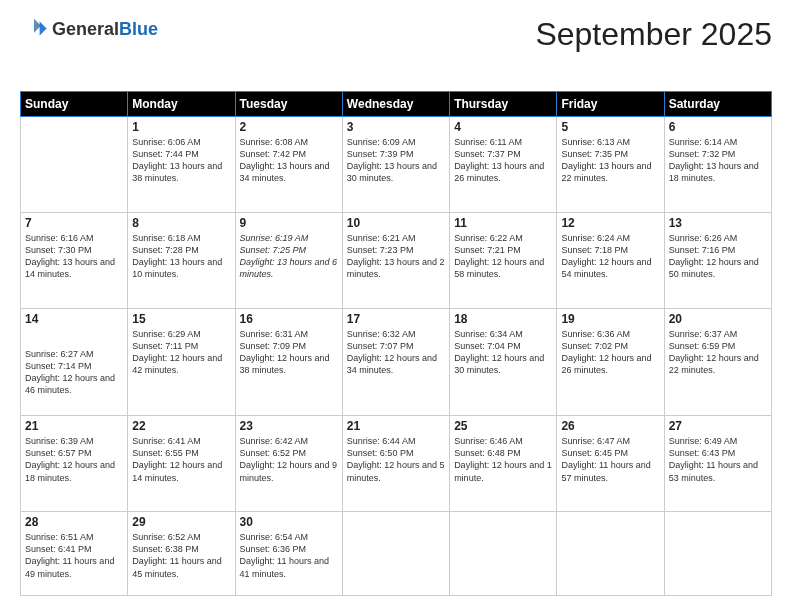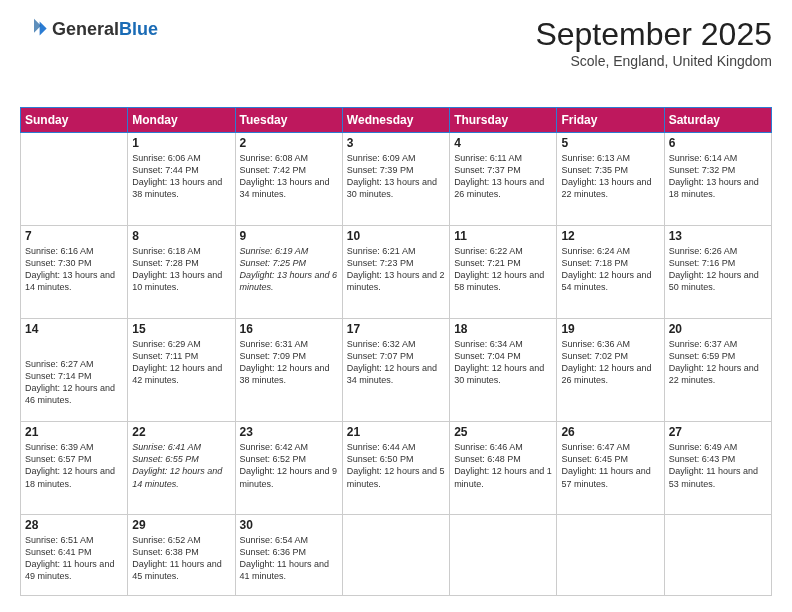--- a/index.html
+++ b/index.html
@@ -53,21 +53,21 @@
       color: #444;
     }
     .calendar {
       border: 1px solid #ccc;
       border-collapse: collapse;
       width: 100%;
       flex: 1;
       table-layout: fixed;
     }
     .calendar th {
-      background-color: #be185d;
+      background-color: #000000;
       color: #fff;
       font-size: 12px;
       font-weight: bold;
       padding: 5px 4px;
       text-align: left;
       border: 1px solid #2b7cd3;
     }
     .calendar td {
       border: 1px solid #ccc;
       vertical-align: top;
@@ -104,21 +104,20 @@
       <svg class="logo-icon" viewBox="0 0 40 40">
         <polygon points="28,8 38,18 28,28" fill="#2b7cd3"></polygon>
         <polygon points="20,4 30,14 20,24" fill="#1a5fa0" opacity="0.7"></polygon>
       </svg>
       <div class="logo-text">
         <div><span>General</span><span class="blue">Blue</span></div>
       </div>
     </div>
     <div class="title-block">
       <div class="month-title">September 2025</div>
-      <div class="location">Scole, England, United Kingdom</div>
     </div>
   </div>
 
   <table class="calendar">
     <thead>
       <tr>
       <th>Sunday</th>
           <th>Monday</th>
           <th>Tuesday</th>
           <th>Wednesday</th>
@@ -257,21 +256,21 @@
         </tr>
         <tr>
           <td>
             <span class="day-num">21</span>
             <div class="cell-text" style="white-space: pre-line;">Sunrise: 6:39 AM
 Sunset: 6:57 PM
 Daylight: 12 hours and 18 minutes.</div>
           </td>
           <td>
             <span class="day-num">22</span>
-            <div class="cell-text" style="white-space: pre-line; font-style: italic;">Sunrise: 6:41 AM
+            <div class="cell-text" style="white-space: pre-line;">Sunrise: 6:41 AM
 Sunset: 6:55 PM
 Daylight: 12 hours and 14 minutes.</div>
           </td>
           <td>
             <span class="day-num">23</span>
             <div class="cell-text" style="white-space: pre-line;">Sunrise: 6:42 AM
 Sunset: 6:52 PM
 Daylight: 12 hours and 9 minutes.</div>
           </td>
           <td>

